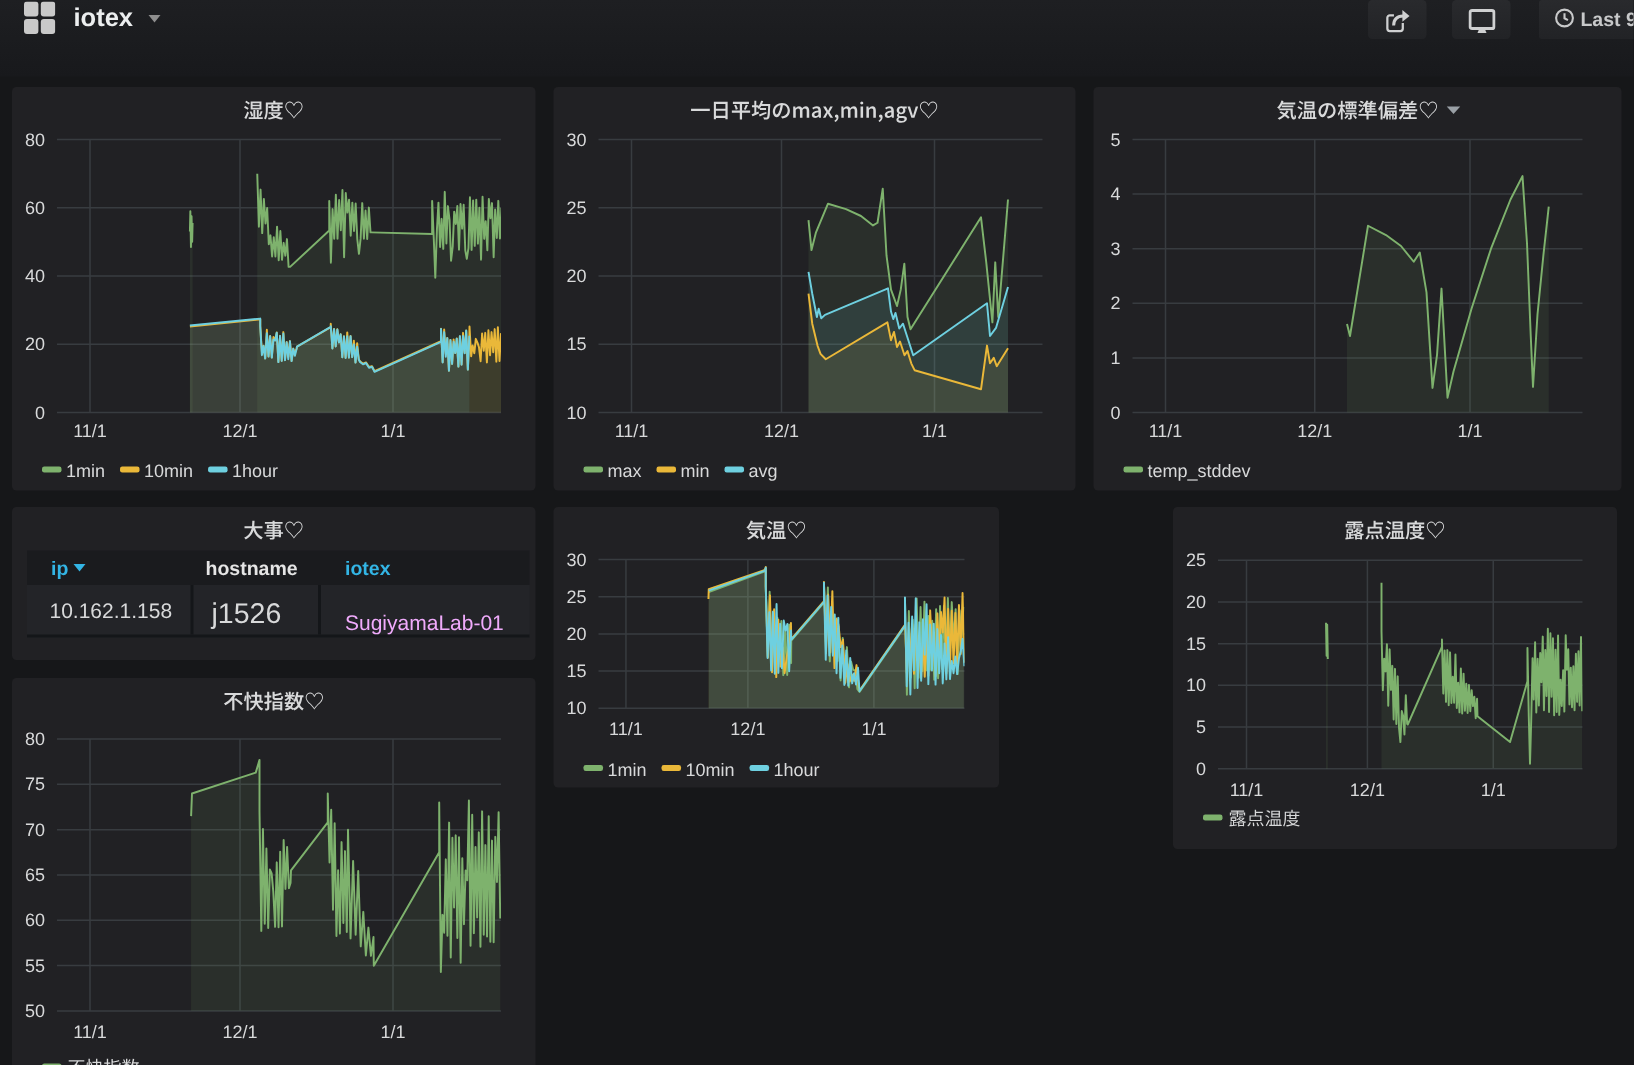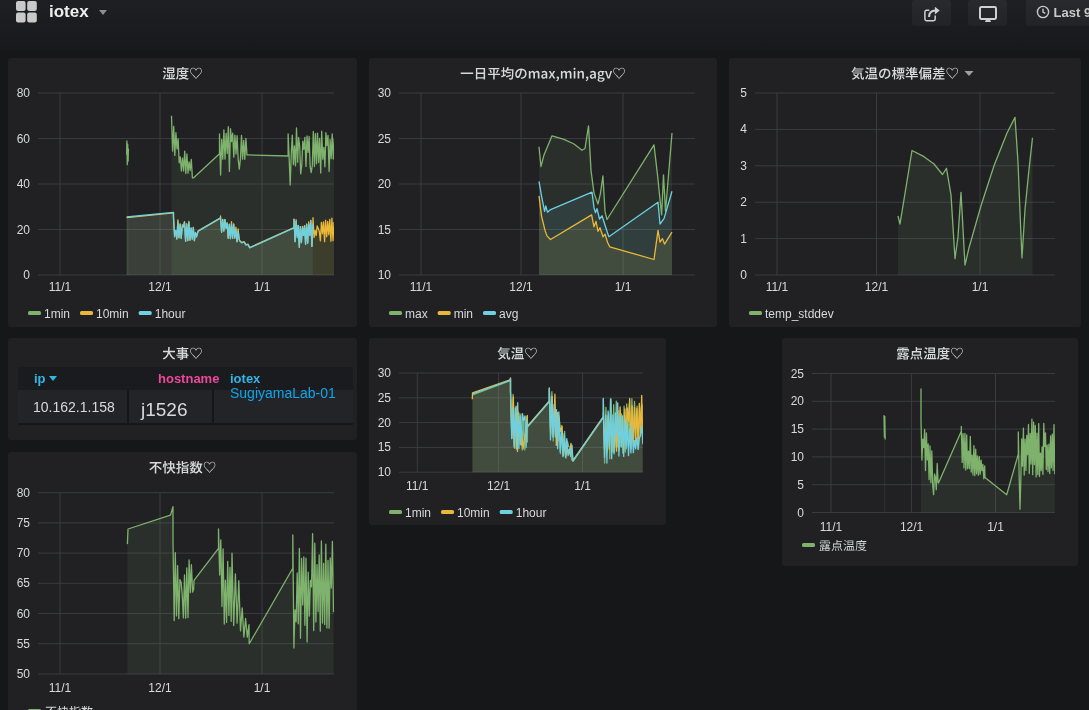--- a/index.html
+++ b/index.html
@@ -156,25 +156,25 @@
 <svg width="349" height="102" viewBox="0 0 349 102" style="position:absolute;left:0;top:0">
 <g transform="translate(154.2,20.5)">
         <path d="M0.8 -7.7H12.8V-6.3H0.8ZM7.6 -7.1Q8 -5.5 8.7 -4.2Q9.5 -2.8 10.5 -1.8Q11.6 -0.8 13 -0.2Q12.8 -0 12.7 0.2Q12.5 0.4 12.3 0.7Q12.1 0.9 12 1.1Q10.5 0.4 9.4 -0.7Q8.2 -1.9 7.5 -3.4Q6.7 -5 6.2 -6.8ZM6 -11.4H7.5Q7.5 -10.4 7.4 -9.3Q7.4 -8.2 7.2 -7Q7.1 -5.9 6.7 -4.7Q6.3 -3.6 5.7 -2.5Q5 -1.4 4 -0.5Q3 0.4 1.6 1.1Q1.4 0.8 1.1 0.5Q0.8 0.2 0.5 -0Q1.9 -0.7 2.9 -1.5Q3.8 -2.3 4.4 -3.3Q5 -4.3 5.3 -5.3Q5.7 -6.4 5.8 -7.5Q5.9 -8.5 5.9 -9.5Q6 -10.5 6 -11.4Z M19.5 -11.4H20.9V-0.2Q20.9 0.3 20.7 0.6Q20.6 0.9 20.2 1Q19.9 1.1 19.3 1.2Q18.7 1.2 17.9 1.2Q17.8 1 17.7 0.6Q17.6 0.3 17.4 0.1Q17.8 0.1 18.1 0.1Q18.5 0.1 18.8 0.1Q19.1 0.1 19.2 0.1Q19.4 0.1 19.4 0Q19.5 -0 19.5 -0.2ZM14.4 -10.5H26.2V-9.4H14.4ZM17.1 -7.8V-7H23.4V-7.8ZM15.7 -8.7H24.8V-6.1H15.7ZM15.4 -5.4H25.1V-0.3H23.7V-4.4H15.4ZM14.1 -3.7H26.5V-2.7H14.1ZM15.3 -1.9H24.4V-0.8H15.3Z M36.7 -10.8Q37.4 -10.8 38.1 -10.4Q38.7 -9.9 39.1 -9.2Q39.5 -8.4 39.5 -7.5Q39.5 -6.8 39.2 -6.1Q39 -5.5 38.6 -4.9Q38.1 -4.4 37.7 -3.9Q37.2 -3.4 36.9 -3.1Q36.2 -2.5 35.6 -1.8Q35 -1.1 34.5 -0.5Q34 0.1 33.8 0.5Q33.8 0.6 33.7 0.5Q33.5 0.1 33 -0.5Q32.5 -1.1 31.9 -1.8Q31.3 -2.5 30.7 -3.1Q30.3 -3.4 29.8 -3.9Q29.4 -4.4 29 -4.9Q28.6 -5.5 28.3 -6.1Q28 -6.8 28 -7.5Q28 -8.4 28.4 -9.2Q28.8 -9.9 29.5 -10.4Q30.1 -10.8 30.9 -10.8Q31.4 -10.8 31.9 -10.6Q32.4 -10.4 32.9 -10Q33.4 -9.6 33.7 -8.8Q33.8 -8.7 33.8 -8.8Q34.1 -9.6 34.6 -10Q35.1 -10.4 35.6 -10.6Q36.2 -10.8 36.7 -10.8ZM36.7 -10.2Q35.8 -10.2 35.2 -9.8Q34.6 -9.3 34.2 -8.3Q34.1 -8.2 34 -8Q33.9 -7.9 33.8 -7.9Q33.6 -7.9 33.5 -8Q33.4 -8.2 33.4 -8.3Q32.9 -9.3 32.3 -9.8Q31.7 -10.2 30.9 -10.2Q30.3 -10.2 29.7 -9.9Q29.2 -9.5 28.9 -8.9Q28.6 -8.3 28.6 -7.5Q28.6 -6.9 28.8 -6.3Q29.1 -5.7 29.5 -5.2Q29.9 -4.7 30.3 -4.2Q30.7 -3.8 31.1 -3.5Q31.7 -2.9 32.2 -2.4Q32.7 -1.8 33.1 -1.3Q33.5 -0.8 33.7 -0.4Q33.8 -0.4 33.8 -0.4Q34 -0.8 34.4 -1.3Q34.9 -1.8 35.4 -2.4Q35.9 -2.9 36.5 -3.5Q36.8 -3.8 37.2 -4.2Q37.7 -4.7 38 -5.2Q38.4 -5.7 38.7 -6.3Q38.9 -6.9 38.9 -7.5Q38.9 -8.3 38.6 -8.9Q38.3 -9.5 37.8 -9.9Q37.3 -10.2 36.7 -10.2Z" fill="#d8d9da"></path>
       </g>
 </svg>
 <div style="position:absolute;left:10px;right:4px;top:29px;height:23px;background:#1a1b1e;"></div>
 <div style="position:absolute;left:10px;right:4px;top:52px;height:33px;background:#232428;border-bottom:2px solid #141619;"></div>
 <div style="position:absolute;left:119px;top:52px;width:2px;height:33px;background:#141619;"></div>
 <div style="position:absolute;left:204px;top:52px;width:2px;height:33px;background:#141619;"></div>
 <div style="position:absolute;left:26px;top:33px;font-size:13px;font-weight:bold;color:#33b5e5;">ip <span style="display:inline-block;width:0;height:0;border-left:4px solid transparent;border-right:4px solid transparent;border-top:5px solid #33b5e5;vertical-align:2px;"></span></div>
-<div style="position:absolute;left:150px;top:33px;font-size:13px;font-weight:bold;color:#ec4899;">hostname</div>
+<div style="position:absolute;left:129px;top:33px;font-size:13px;font-weight:bold;color:#e5e5e5;">hostname</div>
 <div style="position:absolute;left:222px;top:33px;font-size:13px;font-weight:bold;color:#33b5e5;">iotex</div>
 <div style="position:absolute;left:25px;top:61px;font-size:14px;color:#d8d9da;">10.162.1.158</div>
 <div style="position:absolute;left:133px;top:61px;font-size:19px;color:#d8d9da;">j1526</div>
-<div style="position:absolute;left:222px;top:47px;font-size:14px;color:#0ea5e9;">SugiyamaLab-01</div>
+<div style="position:absolute;left:222px;top:69px;font-size:14px;color:#f0abfc;">SugiyamaLab-01</div>
 </div>
 <div style="position:absolute;left:369px;top:338px;width:297px;height:187px;background:#212124;border-radius:3px;">
     <svg width="297" height="187" viewBox="0 0 297 187" style="position:absolute;left:0;top:0">
 <g transform="translate(128.2,20.5)">
         <path d="M3.3 -10.1H12.5V-8.9H3.3ZM3.5 -8.1H11.3V-7H3.5ZM1.9 -6.1H9.8V-5H1.9ZM3.3 -11.5 4.7 -11.2Q4.2 -9.5 3.4 -8.2Q2.6 -6.8 1.6 -5.9Q1.5 -6 1.3 -6.2Q1.1 -6.4 0.8 -6.5Q0.6 -6.7 0.4 -6.8Q1.4 -7.6 2.1 -8.8Q2.9 -10.1 3.3 -11.5ZM6.7 -4.8 8.1 -4.4Q7.4 -3.1 6.4 -2Q5.4 -1 4.3 -0.1Q3.1 0.7 1.8 1.3Q1.7 1.2 1.6 1Q1.4 0.8 1.2 0.6Q1 0.4 0.8 0.3Q2.1 -0.3 3.2 -1Q4.3 -1.8 5.2 -2.7Q6.1 -3.7 6.7 -4.8ZM9.3 -6.1H10.8Q10.8 -4.9 10.8 -3.8Q10.8 -2.7 10.9 -1.9Q11.1 -1.1 11.3 -0.6Q11.5 -0.2 11.8 -0.2Q12 -0.2 12 -0.7Q12.1 -1.2 12.1 -2.1Q12.3 -1.8 12.6 -1.6Q12.8 -1.4 13 -1.2Q13 -0.4 12.9 0.2Q12.7 0.7 12.5 0.9Q12.2 1.2 11.7 1.2Q10.9 1.2 10.4 0.6Q10 0.1 9.7 -0.9Q9.5 -1.9 9.4 -3.3Q9.3 -4.6 9.3 -6.1ZM2 -3.5 3 -4.4Q3.8 -4 4.6 -3.5Q5.4 -3 6.2 -2.4Q7 -1.9 7.6 -1.3Q8.3 -0.8 8.8 -0.3L7.7 0.7Q7.3 0.2 6.6 -0.3Q6 -0.9 5.2 -1.4Q4.4 -2 3.6 -2.5Q2.8 -3 2 -3.5Z M19.9 -7.7V-6.7H23.9V-7.7ZM19.9 -9.7V-8.7H23.9V-9.7ZM18.6 -10.9H25.3V-5.5H18.6ZM18.2 -4.6H25.7V0.2H24.4V-3.4H23.4V0.2H22.4V-3.4H21.4V0.2H20.4V-3.4H19.4V0.2H18.2ZM17.1 -0.4H26.6V0.8H17.1ZM14.8 -10.3 15.5 -11.3Q15.9 -11.1 16.4 -10.9Q16.9 -10.6 17.3 -10.4Q17.7 -10.1 18 -9.9L17.2 -8.8Q17 -9 16.6 -9.3Q16.1 -9.6 15.7 -9.8Q15.2 -10.1 14.8 -10.3ZM13.9 -6.6 14.6 -7.6Q15.1 -7.4 15.6 -7.2Q16 -7 16.5 -6.7Q16.9 -6.5 17.2 -6.2L16.4 -5.1Q16.2 -5.4 15.8 -5.6Q15.3 -5.9 14.8 -6.1Q14.4 -6.4 13.9 -6.6ZM14.2 0.1Q14.6 -0.5 15 -1.2Q15.4 -1.9 15.8 -2.7Q16.2 -3.5 16.6 -4.2L17.6 -3.4Q17.3 -2.7 16.9 -2Q16.5 -1.2 16.2 -0.5Q15.8 0.2 15.4 0.9Z M36.7 -10.8Q37.4 -10.8 38.1 -10.4Q38.7 -9.9 39.1 -9.2Q39.5 -8.4 39.5 -7.5Q39.5 -6.8 39.2 -6.1Q39 -5.5 38.6 -4.9Q38.1 -4.4 37.7 -3.9Q37.2 -3.4 36.9 -3.1Q36.2 -2.5 35.6 -1.8Q35 -1.1 34.5 -0.5Q34 0.1 33.8 0.5Q33.8 0.6 33.7 0.5Q33.5 0.1 33 -0.5Q32.5 -1.1 31.9 -1.8Q31.3 -2.5 30.7 -3.1Q30.3 -3.4 29.8 -3.9Q29.4 -4.4 29 -4.9Q28.6 -5.5 28.3 -6.1Q28 -6.8 28 -7.5Q28 -8.4 28.4 -9.2Q28.8 -9.9 29.5 -10.4Q30.1 -10.8 30.9 -10.8Q31.4 -10.8 31.9 -10.6Q32.4 -10.4 32.9 -10Q33.4 -9.6 33.7 -8.8Q33.8 -8.7 33.8 -8.8Q34.1 -9.6 34.6 -10Q35.1 -10.4 35.6 -10.6Q36.2 -10.8 36.7 -10.8ZM36.7 -10.2Q35.8 -10.2 35.2 -9.8Q34.6 -9.3 34.2 -8.3Q34.1 -8.2 34 -8Q33.9 -7.9 33.8 -7.9Q33.6 -7.9 33.5 -8Q33.4 -8.2 33.4 -8.3Q32.9 -9.3 32.3 -9.8Q31.7 -10.2 30.9 -10.2Q30.3 -10.2 29.7 -9.9Q29.2 -9.5 28.9 -8.9Q28.6 -8.3 28.6 -7.5Q28.6 -6.9 28.8 -6.3Q29.1 -5.7 29.5 -5.2Q29.9 -4.7 30.3 -4.2Q30.7 -3.8 31.1 -3.5Q31.7 -2.9 32.2 -2.4Q32.7 -1.8 33.1 -1.3Q33.5 -0.8 33.7 -0.4Q33.8 -0.4 33.8 -0.4Q34 -0.8 34.4 -1.3Q34.9 -1.8 35.4 -2.4Q35.9 -2.9 36.5 -3.5Q36.8 -3.8 37.2 -4.2Q37.7 -4.7 38 -5.2Q38.4 -5.7 38.7 -6.3Q38.9 -6.9 38.9 -7.5Q38.9 -8.3 38.6 -8.9Q38.3 -9.5 37.8 -9.9Q37.3 -10.2 36.7 -10.2Z" fill="#d8d9da"></path>
       </g>
 <line x1="30" y1="35" x2="274" y2="35" stroke="#383c40" stroke-width="1"></line>
 <line x1="30" y1="59.8" x2="274" y2="59.8" stroke="#383c40" stroke-width="1"></line>
 <line x1="30" y1="84.6" x2="274" y2="84.6" stroke="#383c40" stroke-width="1"></line>
 <line x1="30" y1="109.4" x2="274" y2="109.4" stroke="#383c40" stroke-width="1"></line>

